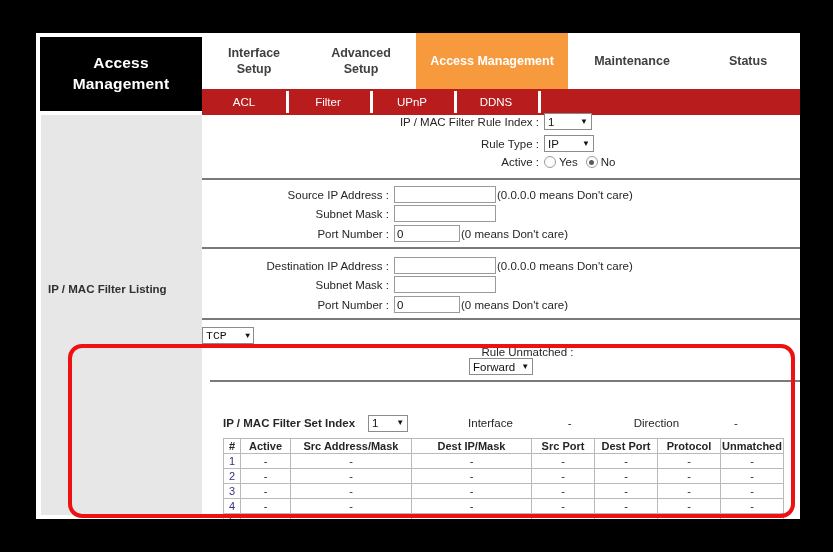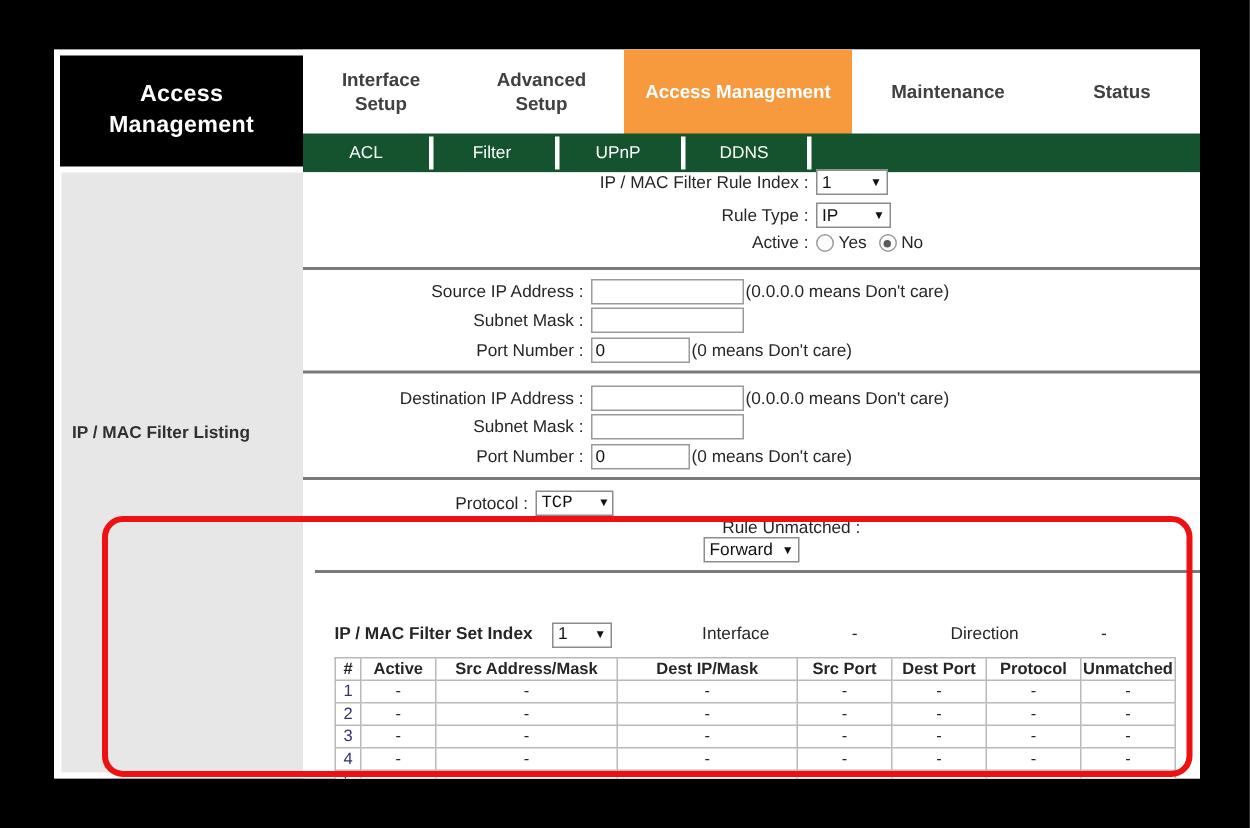--- a/index.html
+++ b/index.html
@@ -76,21 +76,21 @@
   .mtab.t-advanced   { width: 110px; }
   .mtab.t-access     { width: 152px; color:#ffffff; background:#f79a3e; }
   .mtab.t-maint      { width: 128px; }
   .mtab.t-status     { width: 104px; }
 
   
   #subnav {
     position: absolute;
     left: 166px; top: 56px;
     width: 598px; height: 26px;
-    background: #14532d;
+    background: #b91c1c;
     display: flex;
     align-items: stretch;
   }
   .stab {
     position: relative;
     display: flex;
     align-items: center;
     justify-content: center;
     font-size: 11.5px;
     color: #ffffff;
@@ -373,21 +373,20 @@
 
         <div class="frow" style="left:0; top:181px; width:598px;">
           <div class="flabel" style="width:192px;">Port Number :</div>
           <input class="txtin" style="width: 66px;" type="text" value="0">
           <span class="hint">(0 means Don't care)</span>
         </div>
 
         <div class="hrule" style="top:203px;"></div>
 
         <div class="frow" style="left:0; top:212px; width:598px;">
-          <div class="flabel" style="width:155px;">Protocol :</div>
           <div class="sel" style="width:52px;font-family:Liberation Mono, monospace;">
             <span>TCP</span>
             <span class="caret">▼</span>
           </div>
         </div>
 
         <div class="frow" style="left:0; top:231px; width:598px;flex-direction:column;">
           <div class="flabel" style="width:155px;">Rule Unmatched :</div>
           <div class="sel" style="width:64px;">
             <span>Forward</span>

